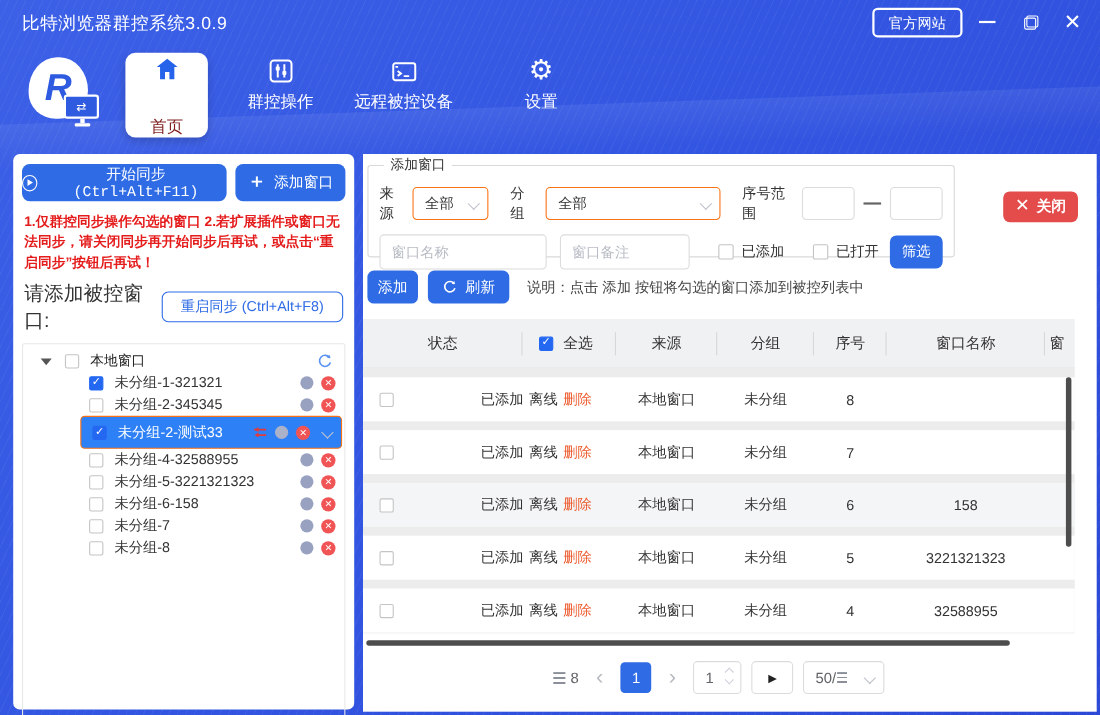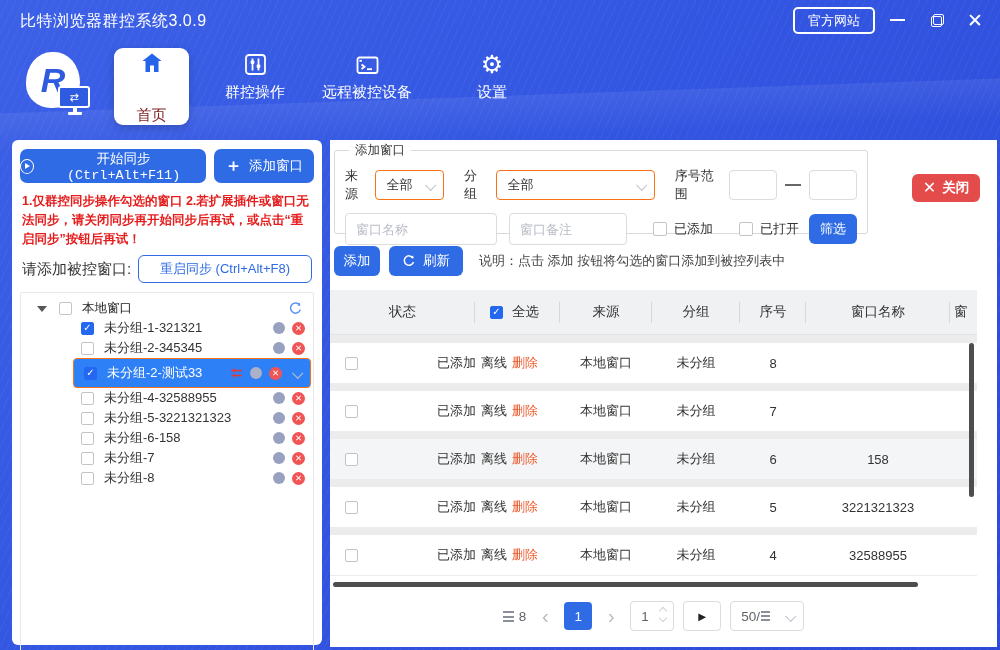--- a/index.html
+++ b/index.html
@@ -59,21 +59,21 @@
   .btn-blue { background:#2e6be5; color:#fff; border:none; border-radius:7px; font-size:13.5px;
     display:inline-flex; align-items:center; justify-content:center; gap:7px; cursor:pointer;
     font-family:Liberation Mono, monospace; }
   .btn-start { flex:1; height:34px; }
   .btn-addwin { width:100px; height:34px; }
   .play-ico { width:15px; height:15px; border:1.4px solid #fff; border-radius:50%; display:inline-flex; align-items:center; justify-content:center; }
   .play-ico i { display:block; width:0; height:0; border-left:5px solid #fff; border-top:3.5px solid transparent; border-bottom:3.5px solid transparent; margin-left:1px; }
   .plus-ico { font-size:17px; font-weight:bold; line-height:1; }
   .warning { margin:9px 2px 6px 2px; color:#e51c1c; font-size:12.5px; font-weight:bold; line-height:19px; }
   .lp-row { display:flex; align-items:center; justify-content:space-between; margin:2px 2px 0 2px; }
-  .lp-label { font-size:15px; color:#333; }
+  .lp-label { font-size:18px; color:#333; }
   .btn-outline { width:174px; height:28px; background:#fff; border:1px solid #2e6be5; color:#2e6be5;
     border-radius:6px; font-size:13px; display:inline-flex; align-items:center; justify-content:center; cursor:pointer; font-family:inherit; }
 
   .tree { margin-top:9px; border:1px solid #e8e8e8; border-radius:2px; height:372px; padding-top:5px; overflow:hidden; }
   .trow { display:flex; align-items:center; height:20px; font-size:12.5px; color:#222; }
   .troot { padding-left:16px; }
   .caret { width:0; height:0; border-left:5px solid transparent; border-right:5px solid transparent; border-top:6px solid #555; margin-right:12px; transform:translateY(1px); cursor:pointer; }
   .cb { width:13px; height:13px; border:1px solid #c4c4c4; border-radius:2px; background:#fff; flex:0 0 auto;
     display:inline-flex; align-items:center; justify-content:center; cursor:pointer; }
   .cb.on { background:#2468f2; border-color:#2468f2; }

